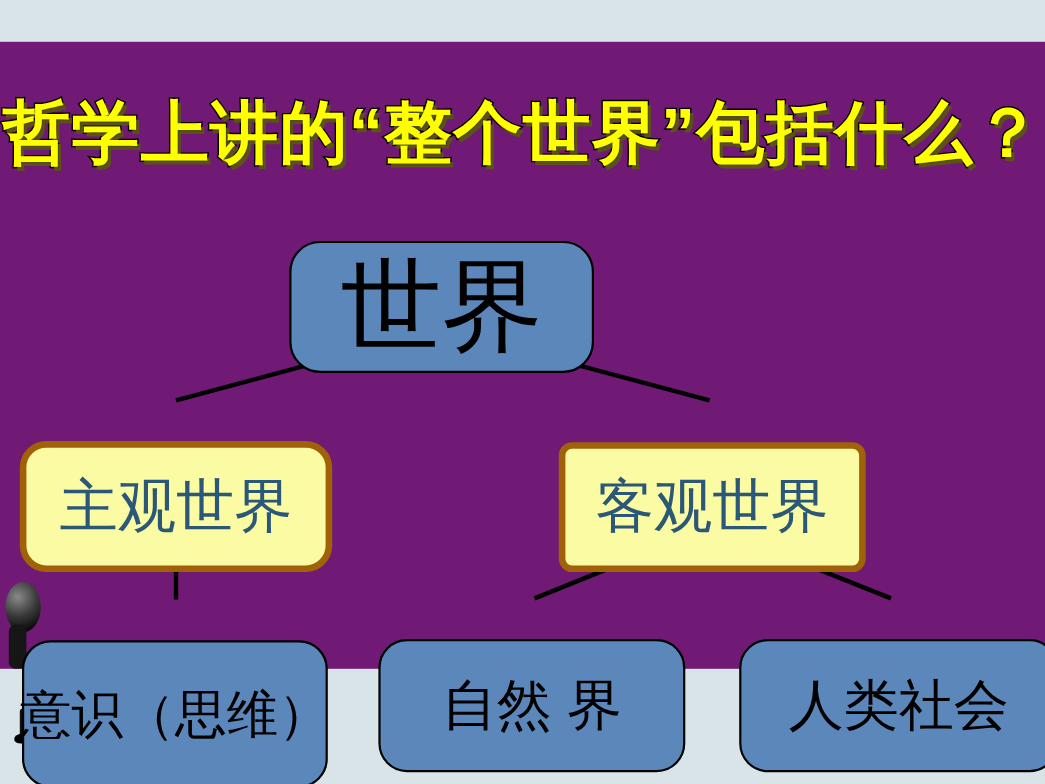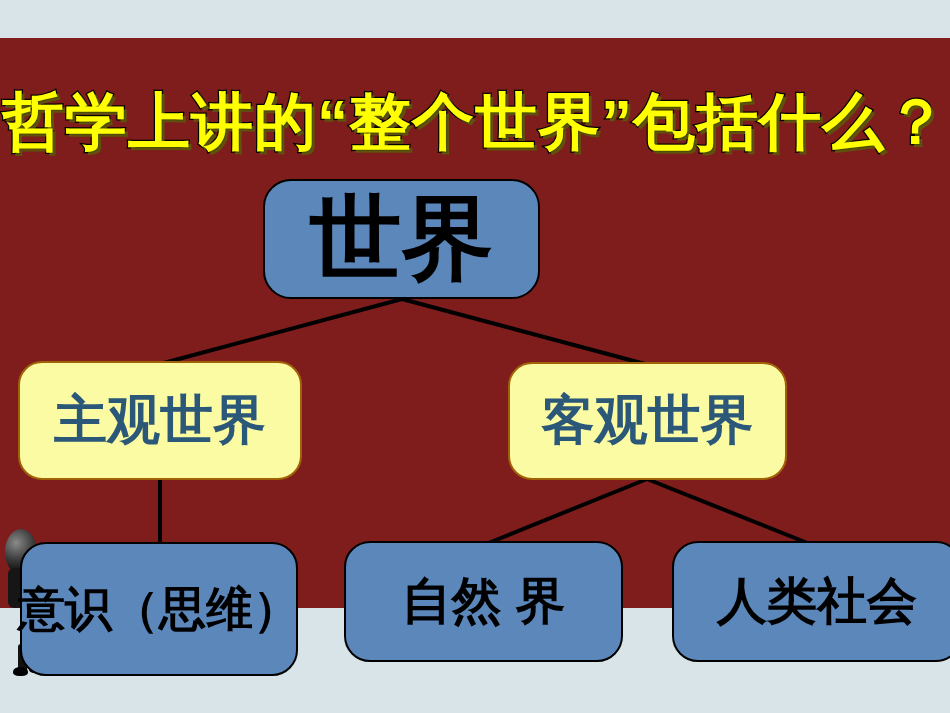--- a/index.html
+++ b/index.html
@@ -4,21 +4,21 @@
 <style>
   * { margin: 0; padding: 0; box-sizing: border-box; }
   html, body { background: #ffffff; }
   body {
     width: 950px; height: 713px;
     font-family: "Liberation Sans", sans-serif;
   }
   .canvas {
     position: relative;
     width: 950px; height: 713px;
-    background: #7f1d1d;
+    background: #701a75;
     overflow: hidden;
   }
   .band {
     position: absolute; left: 0; width: 950px;
     background: #d9e4e9;
     z-index: 0;
   }
   .band-top { top: 0; height: 38px; }
   .band-bottom { top: 608px; height: 105px; }
 
@@ -41,48 +41,49 @@
   .connectors {
     position: absolute; left: 0; top: 0;
     width: 950px; height: 713px;
     z-index: 1;
   }
   .connectors line { stroke: #000000; stroke-width: 4; }
 
   .node {
     position: absolute;
     display: flex; align-items: center; justify-content: center;
-    font-weight: bold;
+    font-weight: normal;
     white-space: nowrap;
     z-index: 2;
     overflow: visible;
+    margin-top: 40px;
   }
   .node-blue {
     background: #5c87bb;
     border: 2px solid #000000;
     color: #000000;
   }
   .node-yellow {
     background: #fbfba3;
-    border: 2px solid #a16207;
+    border: 6px solid #a16207;
     color: #2b5878;
   }
   #node-world {
     left: 263px; top: 179px; width: 277px; height: 120px;
     border-radius: 28px;
     font-size: 92px;
   }
   #node-subjective {
     left: 18px; top: 361px; width: 284px; height: 119px;
     border-radius: 24px;
     font-size: 53px;
   }
   #node-objective {
     left: 508px; top: 362px; width: 279px; height: 118px;
-    border-radius: 24px;
+    border-radius: 12px;
     font-size: 53px;
   }
   #node-consciousness {
     left: 20px; top: 542px; width: 278px; height: 134px;
     border-radius: 26px;
     font-size: 47px;
   }
   #node-nature {
     left: 344px; top: 541px; width: 279px; height: 121px;
     border-radius: 26px;

